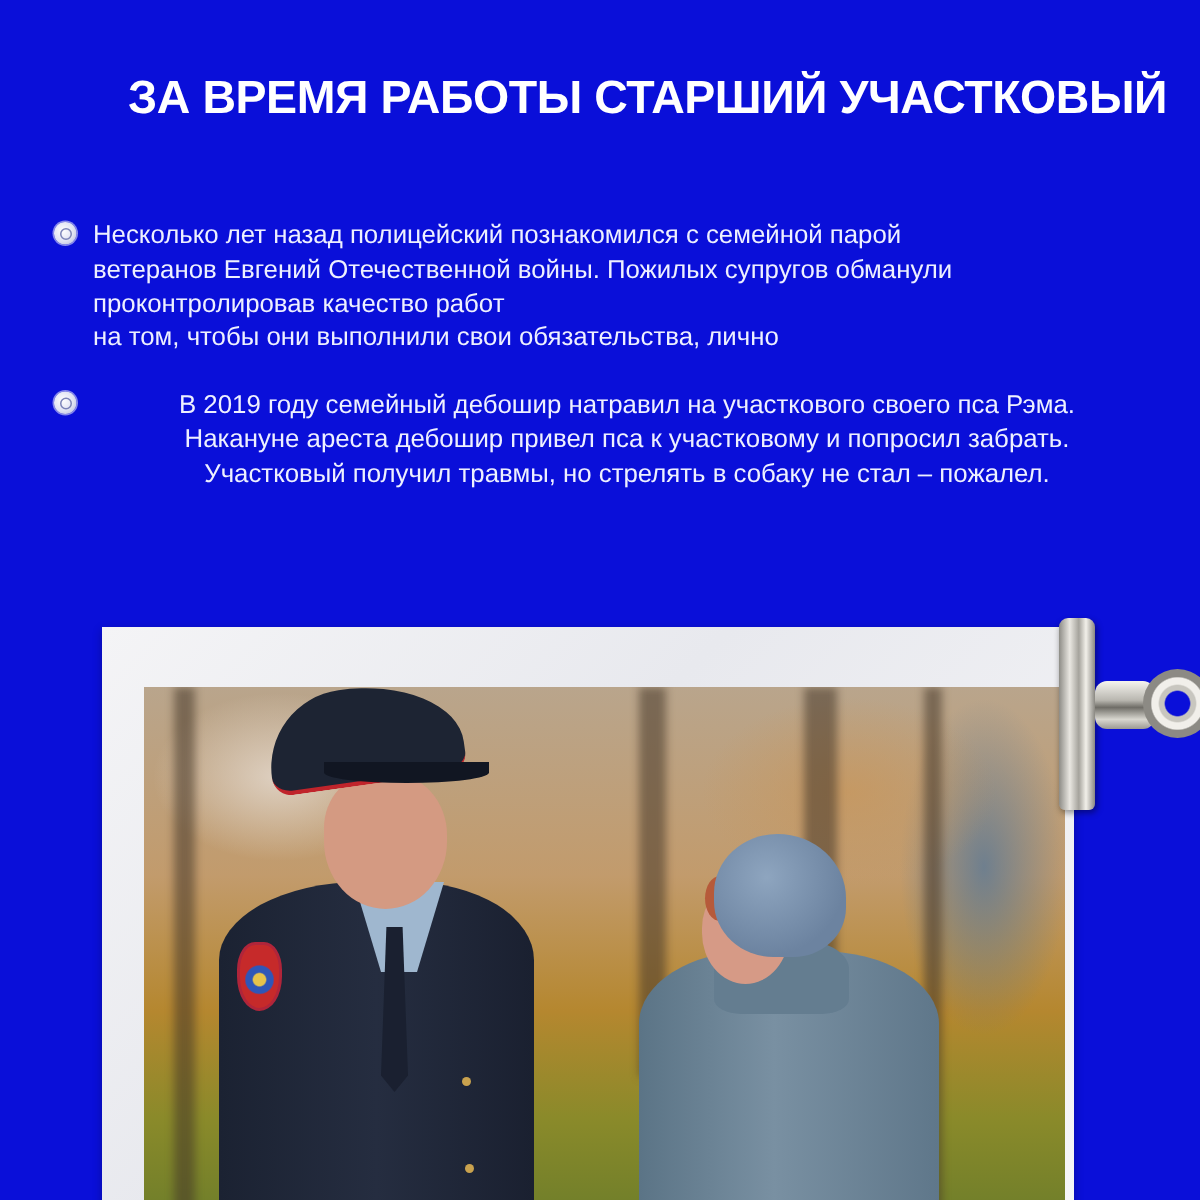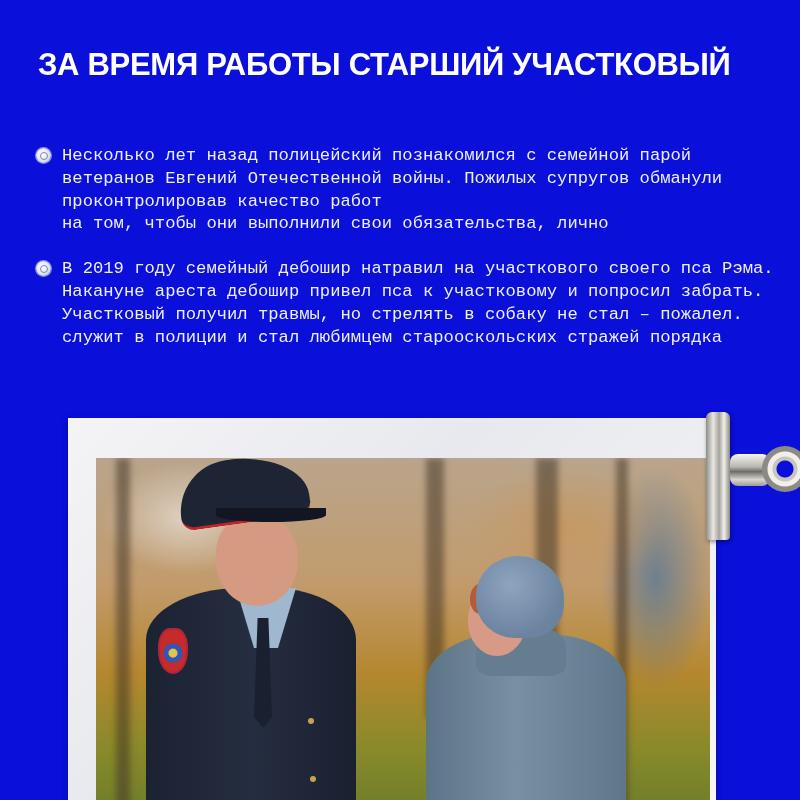--- a/index.html
+++ b/index.html
@@ -5,27 +5,27 @@
     html, body { margin: 0; padding: 0; }
     body {
       width: 800px; height: 800px; overflow: hidden; position: relative;
       background: #0a0fd9;
       font-family: "Liberation Sans", "DejaVu Sans", sans-serif;
       color: #ffffff;
     }
     .title {
       position: absolute; left: 38px; top: 48px; width: 740px;
       font-size: 31px; font-weight: 700; line-height: 34px;
-      letter-spacing: -0.3px; text-transform: uppercase; margin: 0;
+      letter-spacing: -0.3px; text-transform: uppercase; margin: 0; text-align: right;
     }
     .title span { display: block; }
     .bullets { position: absolute; left: 34px; top: 145px; width: 740px; margin: 0; padding: 0; list-style: none; }
     .bullet { position: relative; padding-left: 28px; font-size: 17.2px; line-height: 22.8px; color: #eef0ff; }
-    .bullet + .bullet { margin-top: 22px; }
-    .bullet .text span { display: block; white-space: nowrap; font-family: Liberation Mono, monospace; }
+    .bullet + .bullet { margin-top: 22px; text-align: center; }
+    .bullet .text span { display: block; white-space: nowrap; }
     .bullet-icon {
       position: absolute; left: 2px; top: 3px; width: 15px; height: 15px; border-radius: 50%;
       background: radial-gradient(circle at 40% 40%, #ffffff 0%, #dfe2f2 55%, #a9afd6 100%);
       box-shadow: 0 0 0 1px rgba(255,255,255,0.5);
     }
     .bullet-icon::after {
       content: ""; position: absolute; left: 4px; top: 4px; width: 6px; height: 6px;
       border: 1px solid #7c84b8; border-radius: 50%;
     }
     .frame {
@@ -106,21 +106,20 @@
       <span>проконтролировав качество работ</span>
       <span>на том, чтобы они выполнили свои обязательства, лично</span>
     </div>
   </li>
   <li class="bullet">
     <span class="bullet-icon"></span>
     <div class="text">
       <span>В 2019 году семейный дебошир натравил на участкового своего пса Рэма.</span>
       <span>Накануне ареста дебошир привел пса к участковому и попросил забрать.</span>
       <span>Участковый получил травмы, но стрелять в собаку не стал – пожалел.</span>
-      <span>служит в полиции и стал любимцем старооскольских стражей порядка</span>
     </div>
   </li>
 </ul>
 
 <div class="frame">
   <div class="photo" title="Police officer in uniform and cap smiling while talking to an elderly woman in a grey-blue hat and jacket, autumn park background">
     <div class="tree" style="left:20px;top:0;width:14px;height:360px;"></div>
     <div class="tree" style="left:330px;top:0;width:18px;height:260px;"></div>
     <div class="tree" style="left:440px;top:0;width:22px;height:300px;"></div>
     <div class="tree" style="left:520px;top:0;width:12px;height:360px;"></div>

